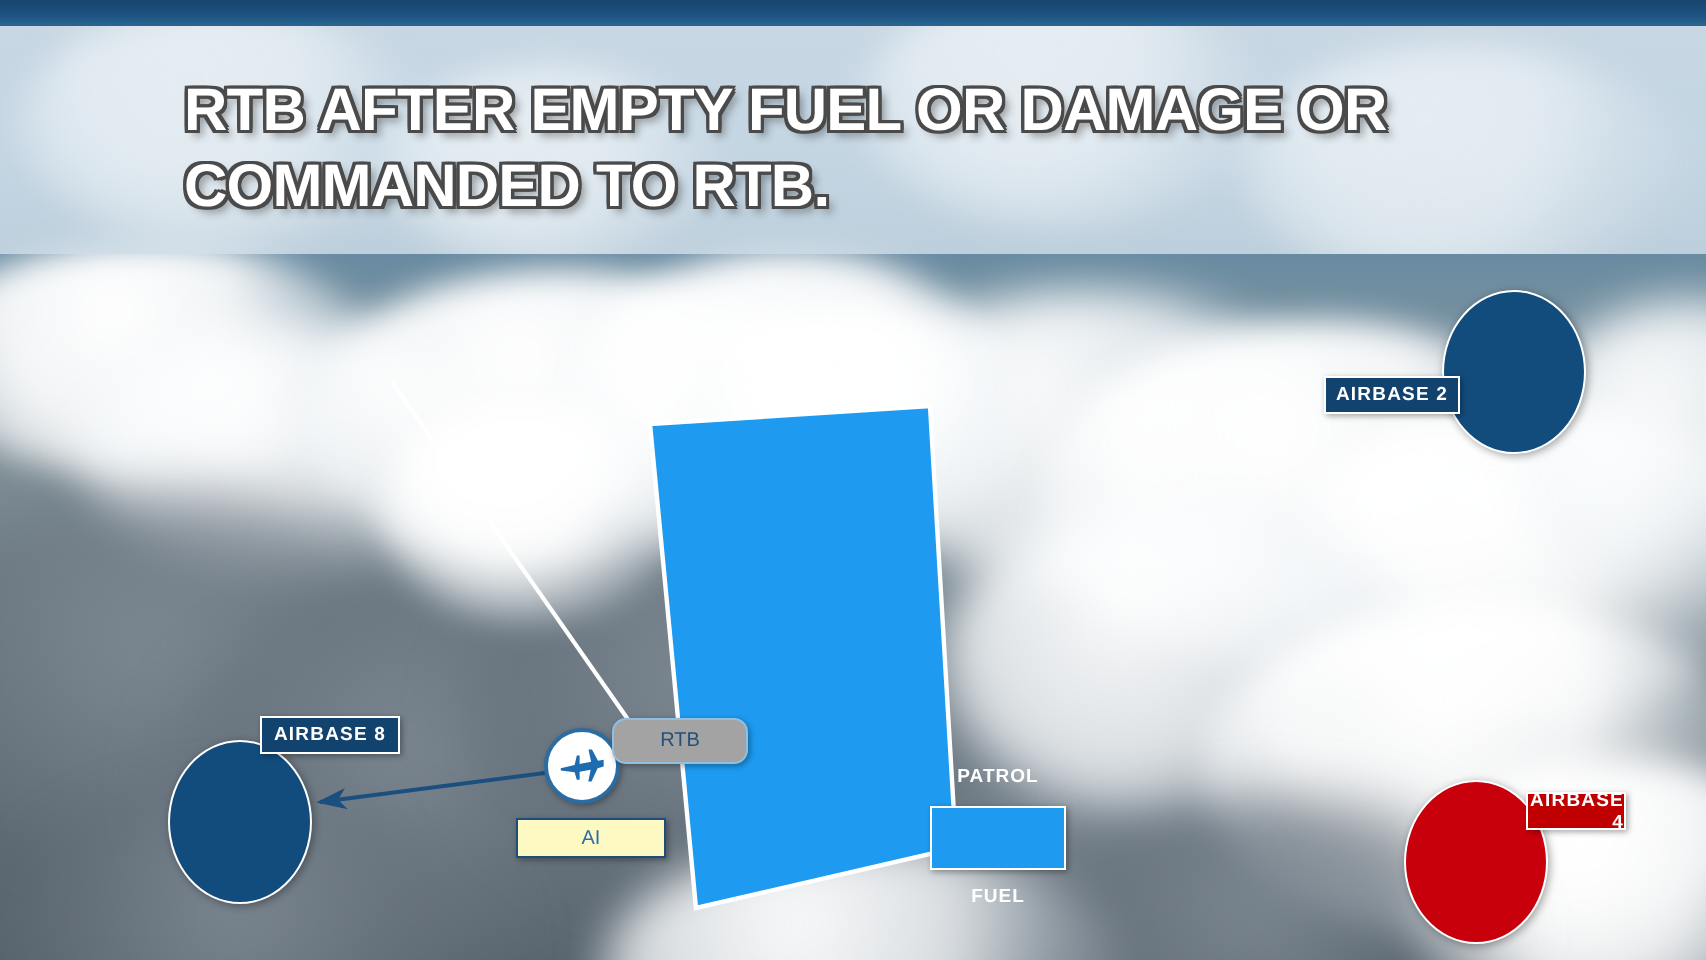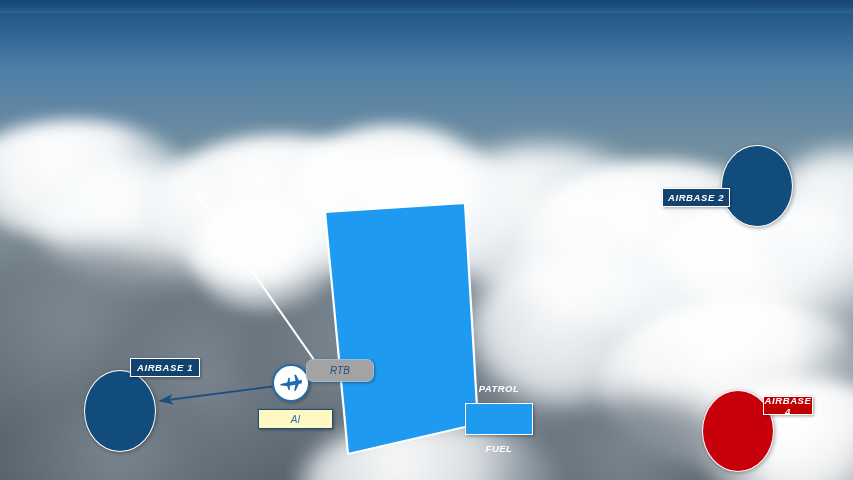--- a/index.html
+++ b/index.html
@@ -67,24 +67,23 @@
     white-space:pre-line;
   }
 
   
   #vec { position:absolute; left:0; top:0; width:853px; height:480px; }
 
   
   .lbl {
     position:absolute;
     display:flex; align-items:center; justify-content:center;
-    text-align:center;
+    text-align:right;
     font-weight:bold;
     box-shadow:1px 1px 3px rgba(0,0,0,0.35);
-    font-style:italic;
   }
   .lbl-navy {
     background:#12436f; border:1.6px solid #ffffff; color:#ffffff;
     font-size:9.5px; letter-spacing:0.6px;
   }
   .lbl-red {
     background:#c00000; border:1.6px solid #ffffff; color:#ffffff;
     font-size:9.5px; letter-spacing:0.6px;
   }
   .lbl-cyan {
@@ -159,20 +158,30 @@
     <div class="cloud bright" style="left:700px; top:380px;  width:220px; height:140px;"></div>
     <div class="cloud dark" style="left:520px; top:400px;  width:240px; height:130px;"></div>
     <div class="cloud" style="left:300px; top:420px;  width:260px; height:130px;"></div>
     <div class="cloud dark" style="left:0px;   top:400px;  width:260px; height:140px;"></div>
     <div class="cloud bright" style="left:350px; top:150px;  width:160px; height:110px;"></div>
     <div class="cloud bright" style="left:190px; top:200px;  width:150px; height:110px;"></div>
   </div>
 
   <div class="top-strip"></div>
 
+  <div class="title-banner">
+    <div class="banner-clouds">
+      <div class="cloud bright" style="left:10px;  top:-10px; width:200px; height:120px;"></div>
+      <div class="cloud bright" style="left:190px; top:20px;  width:170px; height:100px;"></div>
+      <div class="cloud bright" style="left:430px; top:-20px; width:200px; height:120px;"></div>
+      <div class="cloud bright" style="left:620px; top:10px;  width:220px; height:120px;"></div>
+    </div>
+    <div class="title-text">RTB AFTER EMPTY FUEL OR DAMAGE OR
+COMMANDED TO RTB.</div>
+  </div>
 
   <svg id="vec">
 
     <line x1="196" y1="191" x2="317" y2="364" stroke="#ffffff" stroke-width="2.1"></line>
 
     <defs>
       <marker id="arrowNavy" markerWidth="8" markerHeight="8" refX="7" refY="3" orient="auto">
         <path d="M8,3 L0,0.2 L2.2,3 L0,5.8 Z" fill="#1b4f7e"></path>
       </marker>
     </defs>
@@ -187,21 +196,21 @@
     <span>AIRBASE 2</span>
   </div>
 
   <div class="base base-red" style="left:702px; top:390px; width:72px; height:82px;"></div>
   <div class="lbl lbl-red" style="left:763px; top:396px; width:50px; height:19px;">
     <span>AIRBASE 4</span>
   </div>
 
   <div class="base base-navy" style="left:84px; top:370px; width:72px; height:82px;"></div>
   <div class="lbl lbl-navy" style="left:130px; top:358px; width:70px; height:19px;">
-    <span>AIRBASE 1</span>
+    <span>AIRBASE 8</span>
   </div>
 
   <div class="lbl lbl-cyan" style="left:465px; top:403px; width:68px; height:32px;gap:48px;">
     <span>PATROL</span>
     <span>FUEL</span>
   </div>
 
   <div class="ac" style="left:272px; top:364px;">
     <svg width="26" height="26" viewBox="0 0 24 24">
       <path fill="#1f6bb0" d="M2.2 13.0 L8.6 11.5 L9.6 7.2 L10.9 7.2 L10.9 11.1

